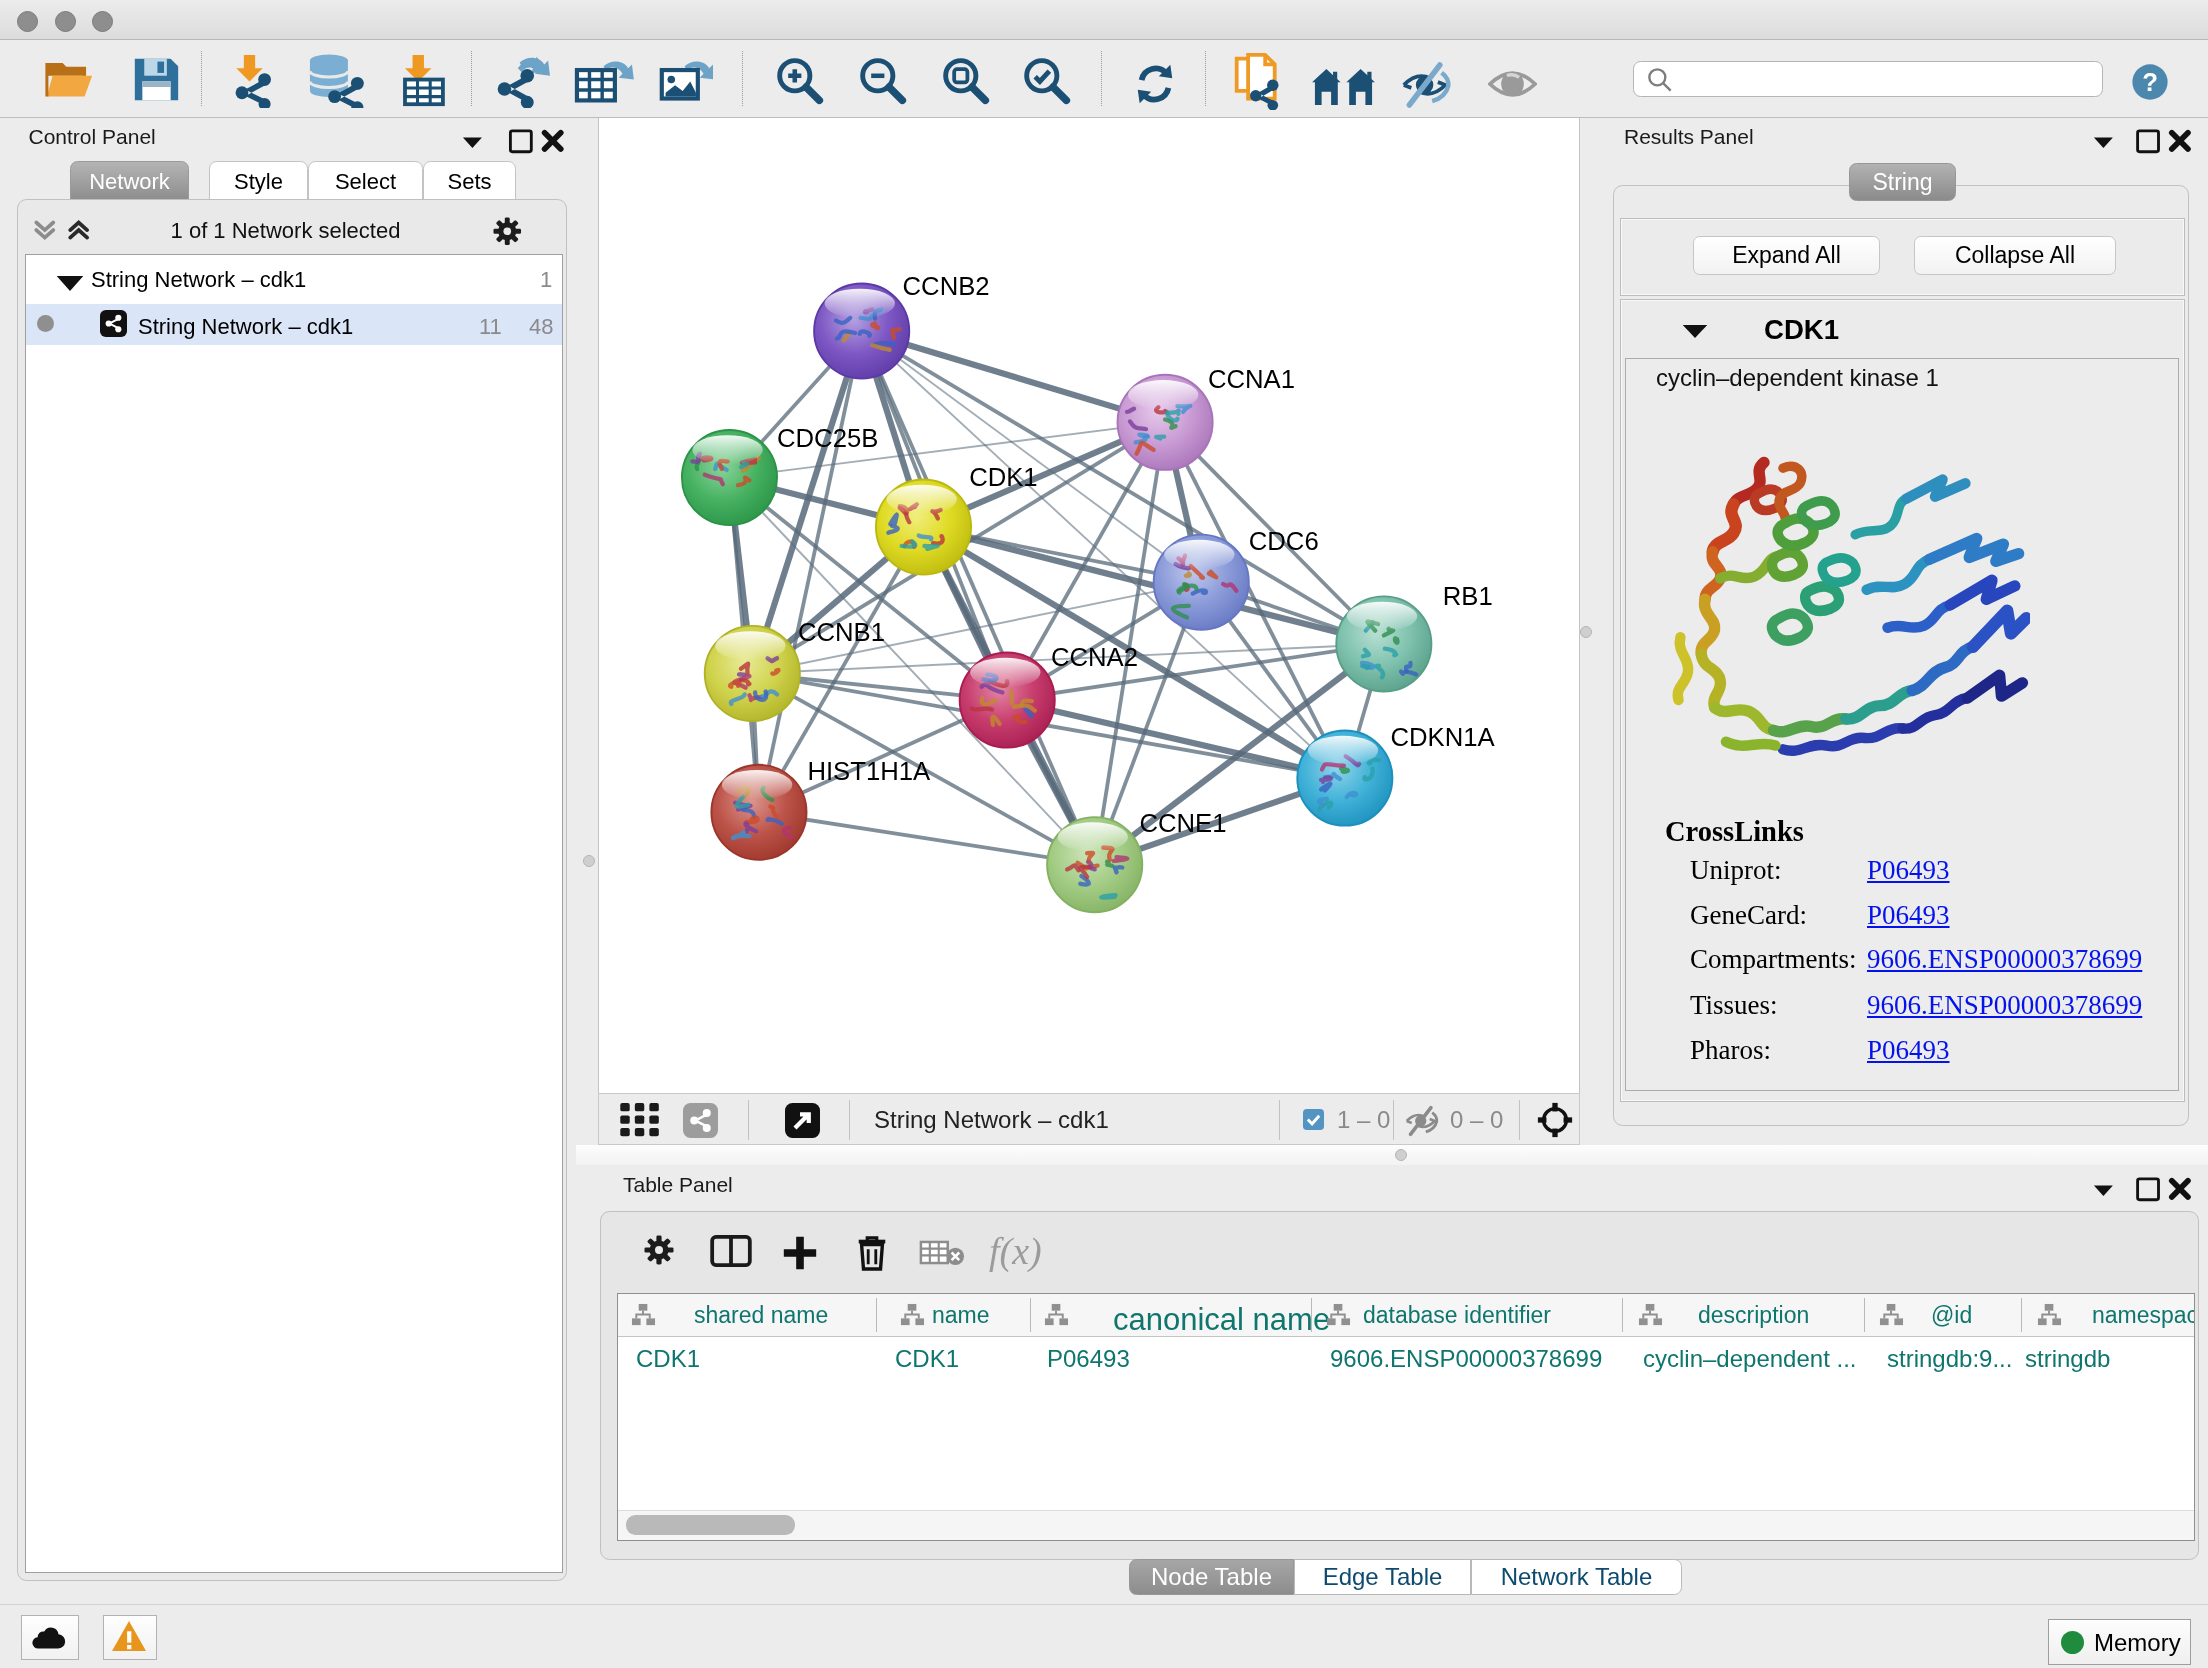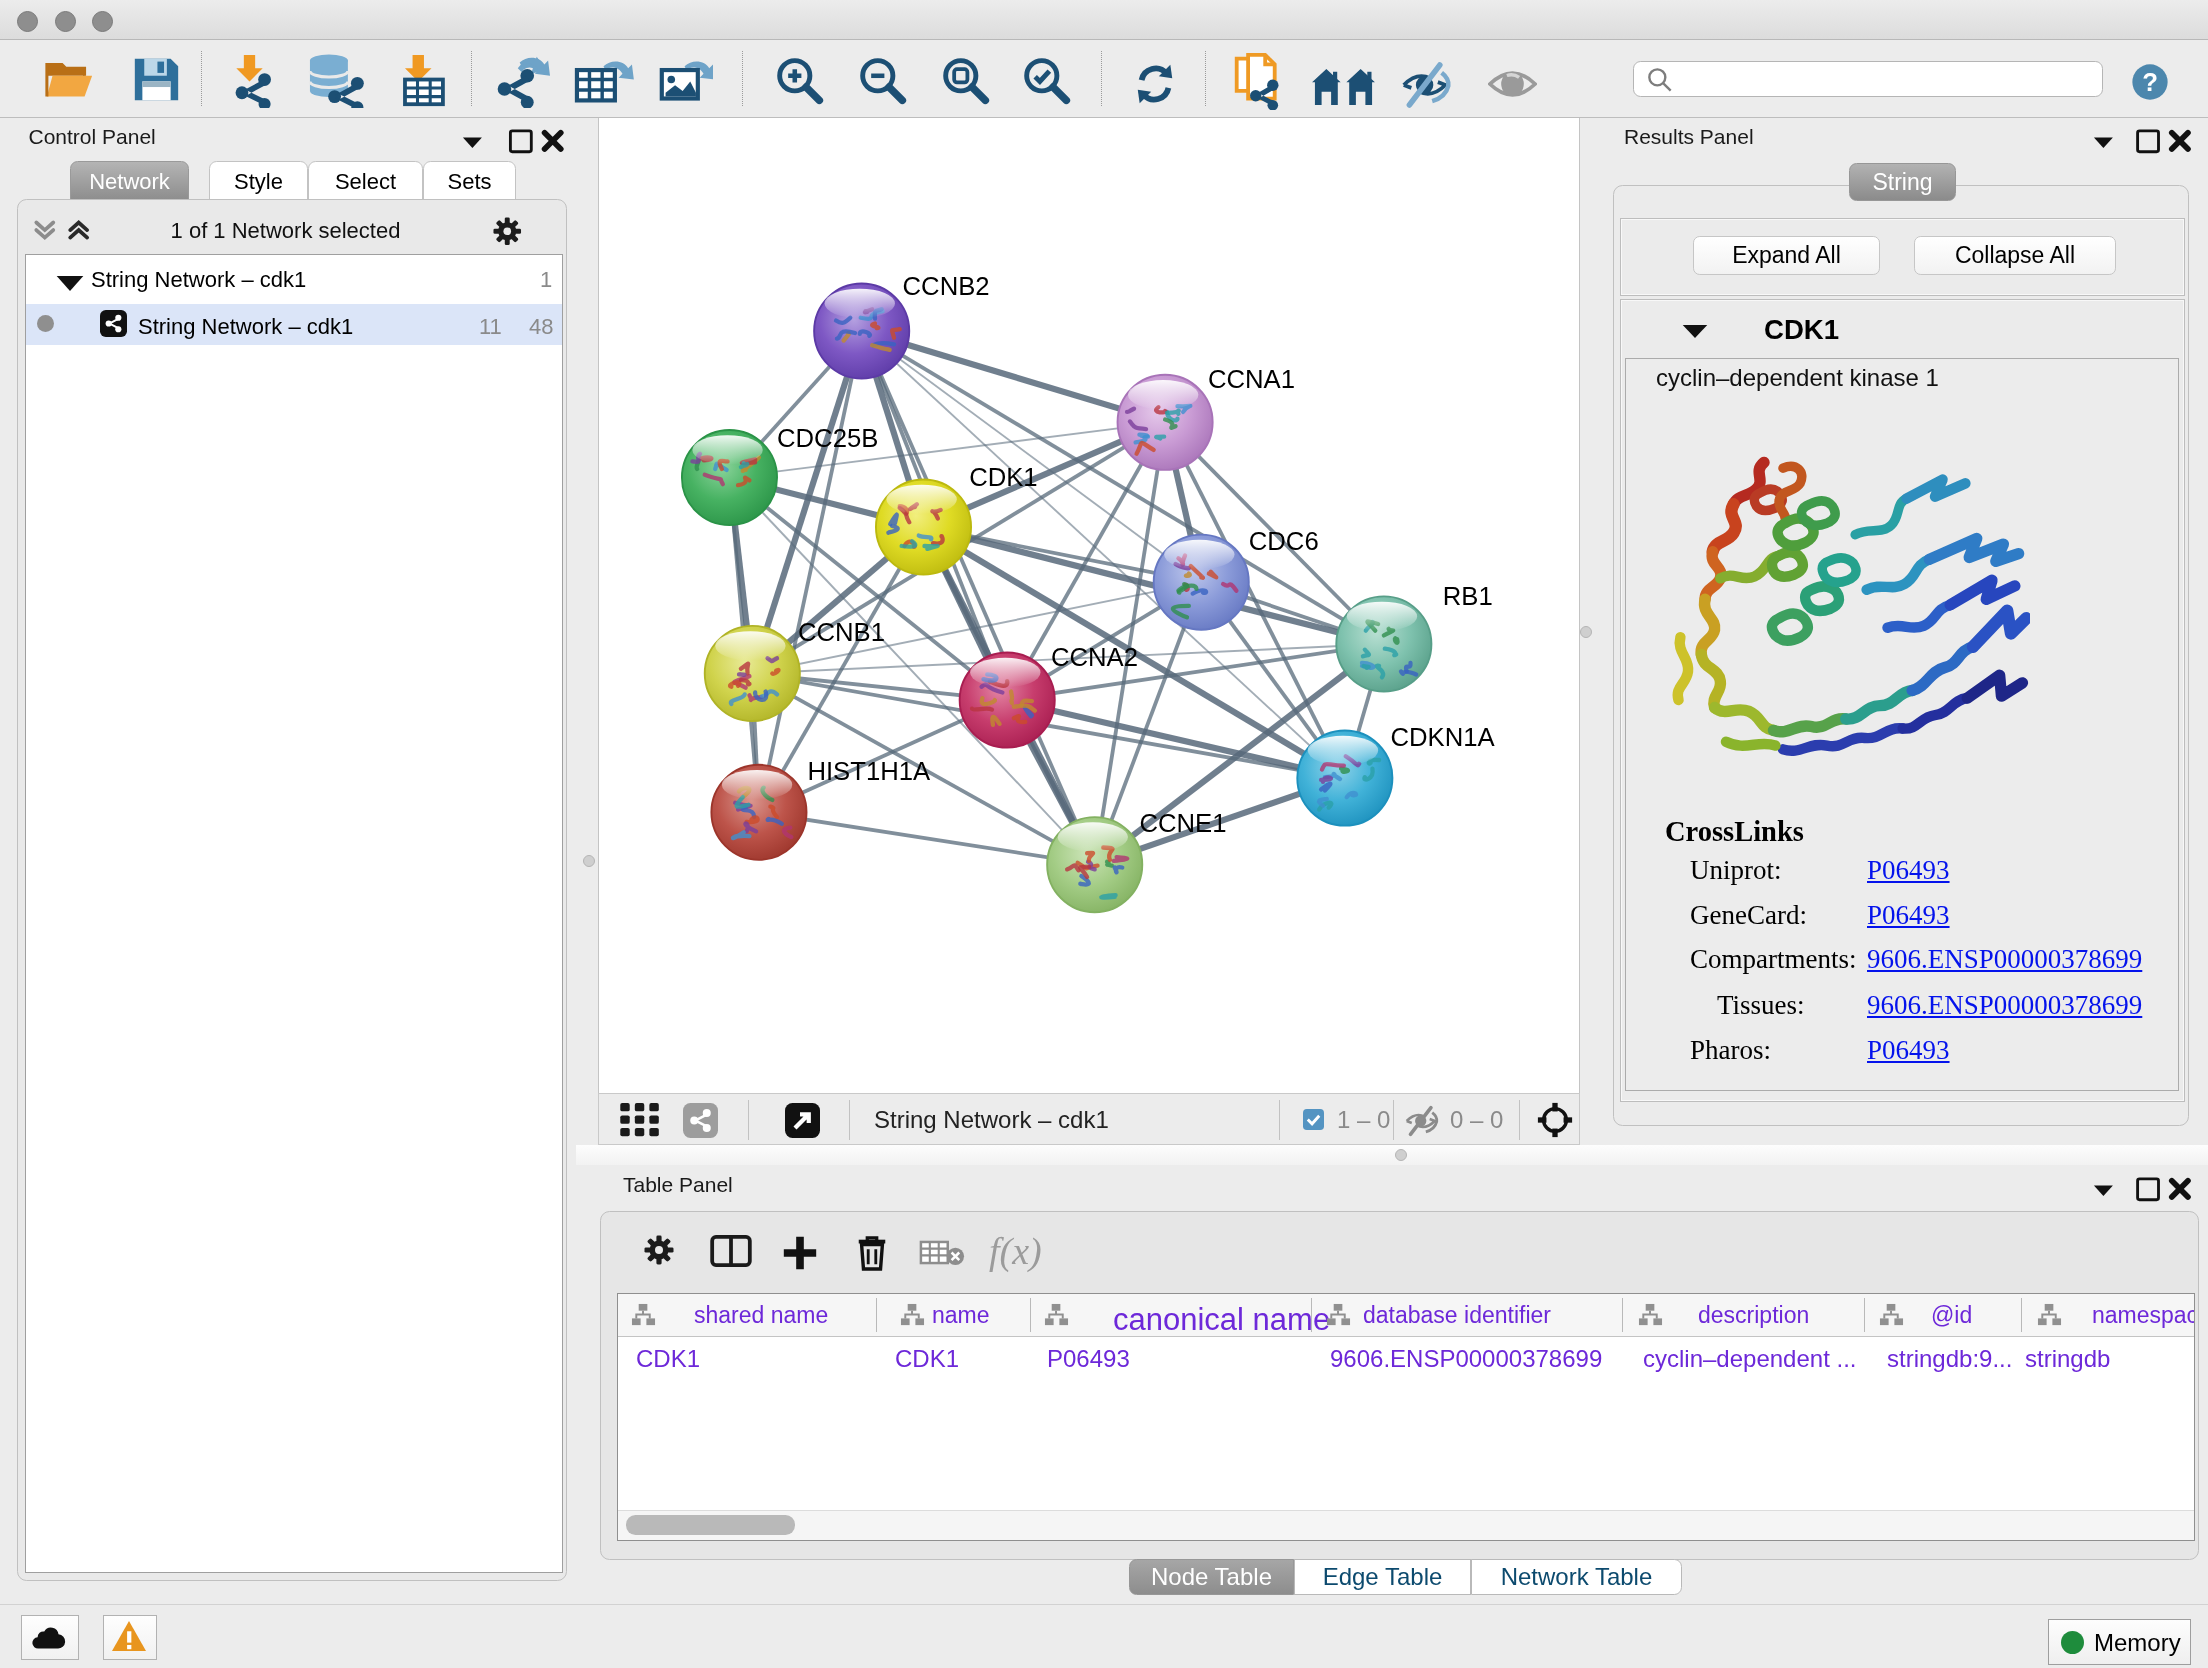--- a/index.html
+++ b/index.html
@@ -46,21 +46,21 @@
   
   .etched{position:absolute;border:1px solid #bdbdbd;box-shadow:inset 0 0 0 1px #f8f8f8;}
   .btn{position:absolute;background:linear-gradient(#ffffff,#f2f2f2);border:1px solid #c6c6c6;
      border-radius:6.7px;font-size:23px;color:#000;text-align:center;box-sizing:border-box;}
   .serif{font-family:"Liberation Serif",serif;}
   .link{color:#0413ec;text-decoration:underline;}
   
   #tablebox{position:absolute;left:617px;top:1293px;width:1578px;height:248px;
      background:#fff;border:1px solid #8f8f8f;box-sizing:border-box;overflow:hidden;}
   .th-sep{position:absolute;top:3.8px;height:34px;width:0;border-left:1px solid #b9b9b9;}
-  .cell{position:absolute;font-size:24px;color:#6d28d9;white-space:nowrap;}
+  .cell{position:absolute;font-size:24px;color:#0f766e;white-space:nowrap;}
   
   .btab{position:absolute;box-sizing:border-box;border:1px solid #b9b9b9;
      background:#fff;color:#0c4a6e;text-align:center;font-size:24px;height:36px;line-height:34px;}
 </style>
 </head>
 <body>
 <svg width="0" height="0" style="position:absolute">
     <defs>
 <g id="treeico">
         <rect x="8" y="1" width="9" height="7" fill="#909090"></rect>
@@ -715,21 +715,21 @@
 <path d="M60 310 C80 320 94 308 112 314" stroke="#8ab42c" stroke-width="11"></path>
 </g>
     </svg>
   <div class="abs serif" style="left:1665px;top:816px;font-size:28.5px;font-weight:bold;">CrossLinks</div>
   <div class="abs serif" style="left:1690px;top:855px;font-size:27px;">Uniprot:</div>
   <div class="abs serif link" style="left:1867px;top:855px;font-size:27px;">P06493</div>
   <div class="abs serif" style="left:1690px;top:900px;font-size:27px;">GeneCard:</div>
   <div class="abs serif link" style="left:1867px;top:900px;font-size:27px;">P06493</div>
   <div class="abs serif" style="left:1690px;top:944px;font-size:27px;">Compartments:</div>
   <div class="abs serif link" style="left:1867px;top:944px;font-size:27px;">9606.ENSP00000378699</div>
-  <div class="abs serif" style="left:1690px;top:990px;font-size:27px;margin-left:27px;">Tissues:</div>
+  <div class="abs serif" style="left:1690px;top:990px;font-size:27px;">Tissues:</div>
   <div class="abs serif link" style="left:1867px;top:990px;font-size:27px;">9606.ENSP00000378699</div>
   <div class="abs serif" style="left:1690px;top:1035px;font-size:27px;">Pharos:</div>
   <div class="abs serif link" style="left:1867px;top:1035px;font-size:27px;">P06493</div>
 </div>
 <div class="knob" style="left:1580px;top:626px;"></div>
 
 <div id="tablepanel">
   <div class="abs phead" style="left:623px;top:1173px;">Table Panel</div>
   <svg class="abs" width="114" height="28.5" style="left:2092px;top:1176px" viewBox="0 0 120 30">
     <path d="M2 10 L22 10 L12 21 Z" fill="#111"></path>

